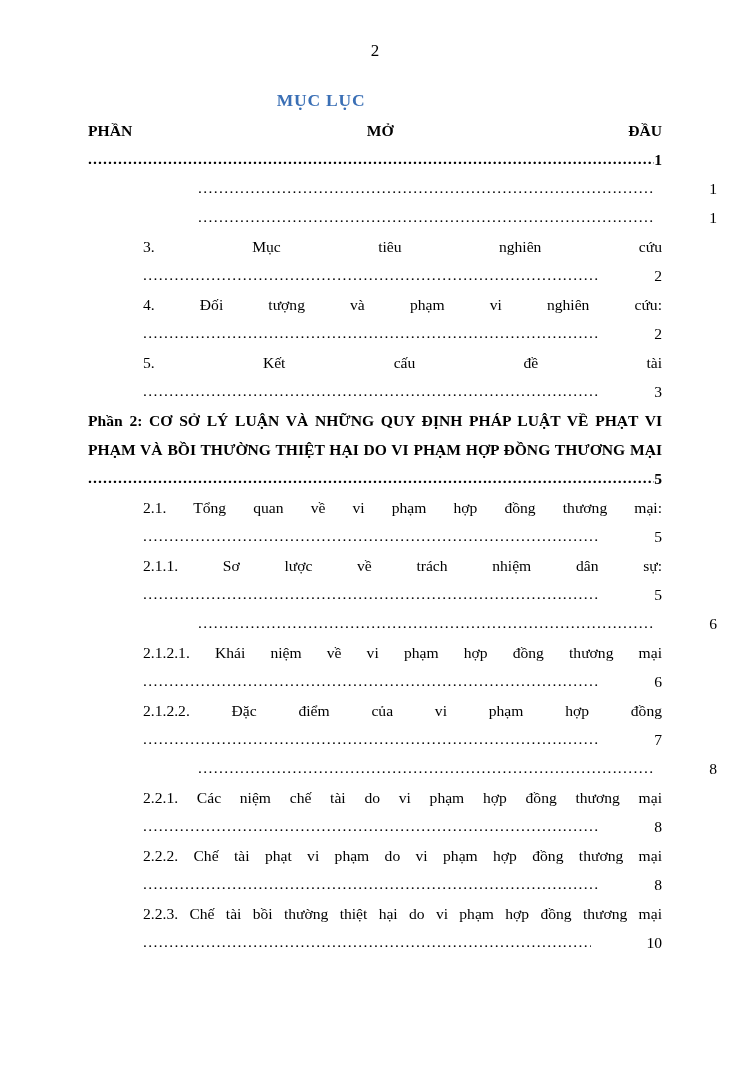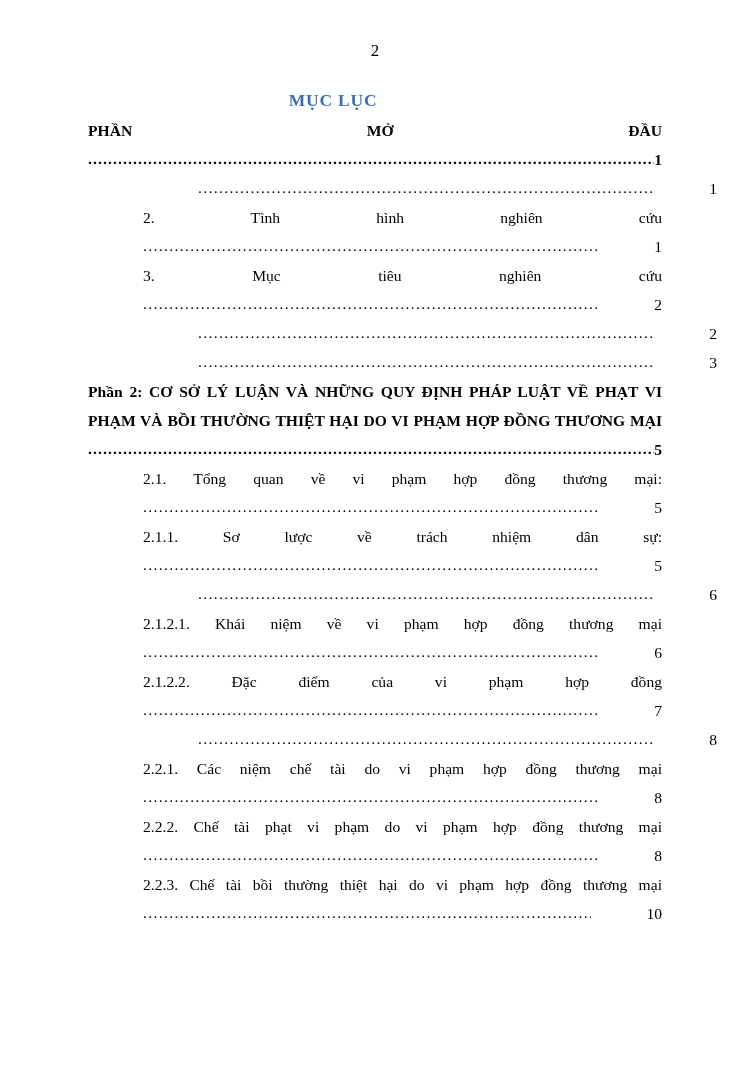--- a/index.html
+++ b/index.html
@@ -34,21 +34,21 @@
     text-align: center;
     font-size: 17px;
     line-height: 22px;
     letter-spacing: 0.2px;
   }
 
   
   .toc-title {
     position: absolute;
     top: 88px;
-    left: 12px;
+    left: 0;
     width: 642px;
     text-align: center;
     font-size: 17.5px;
     line-height: 24px;
     font-weight: bold;
     color: #3a6fb5;
     letter-spacing: 0.8px;
   }
 
   
@@ -123,33 +123,33 @@
 
   <div class="toc">
       <p class="entry lvl-major justify-all"><span class="txt">PHẦN MỞ ĐẦU</span><span class="tail">
           <span class="lead">............................................................................................................................................................................................................................................................................................................</span>
           <span class="pg">1</span>
         </span></p>
       <p class="entry lvl-sub"><span class="tail">
           <span class="lead">............................................................................................................................................................................................................................................................................................................</span>
           <span class="pg">1</span>
         </span></p>
-      <p class="entry lvl-sub"><span class="txt">2. Tình hình nghiên cứu</span><span class="tail">
+      <p class="entry lvl-sub"><span class="tail">
           <span class="lead">............................................................................................................................................................................................................................................................................................................</span>
           <span class="pg">1</span>
         </span></p>
       <p class="entry lvl-sub"><span class="txt">3. Mục tiêu nghiên cứu </span><span class="tail">
           <span class="lead">............................................................................................................................................................................................................................................................................................................</span>
           <span class="pg">2</span>
         </span></p>
-      <p class="entry lvl-sub"><span class="tail">
+      <p class="entry lvl-sub"><span class="txt">4. Đối tượng và phạm vi nghiên cứu: </span><span class="tail">
           <span class="lead">............................................................................................................................................................................................................................................................................................................</span>
           <span class="pg">2</span>
         </span></p>
-      <p class="entry lvl-sub"><span class="tail">
+      <p class="entry lvl-sub"><span class="txt">5. Kết cấu đề tài </span><span class="tail">
           <span class="lead">............................................................................................................................................................................................................................................................................................................</span>
           <span class="pg">3</span>
         </span></p>
       <p class="entry lvl-major justify-all"><span class="txt">Phần 2: CƠ SỞ LÝ LUẬN VÀ NHỮNG QUY ĐỊNH PHÁP LUẬT VỀ PHẠT VI PHẠM VÀ BỒI THƯỜNG THIỆT HẠI DO VI PHẠM HỢP ĐỒNG THƯƠNG MẠI </span><span class="tail">
           <span class="lead">............................................................................................................................................................................................................................................................................................................</span>
           <span class="pg">5</span>
         </span></p>
       <p class="entry lvl-sub"><span class="txt">2.1. Tổng quan về vi phạm hợp đồng thương mại:</span><span class="tail">
           <span class="lead">............................................................................................................................................................................................................................................................................................................</span>
           <span class="pg">5</span>

